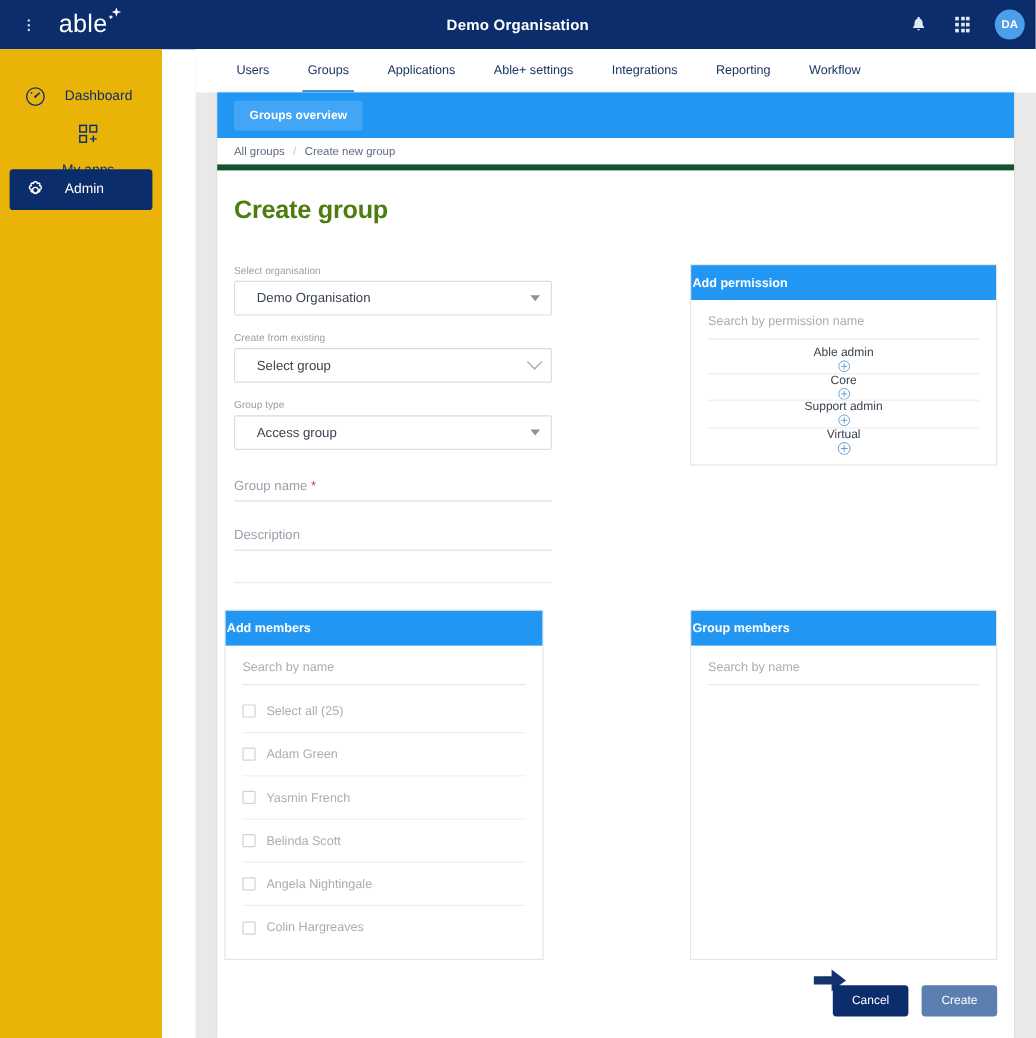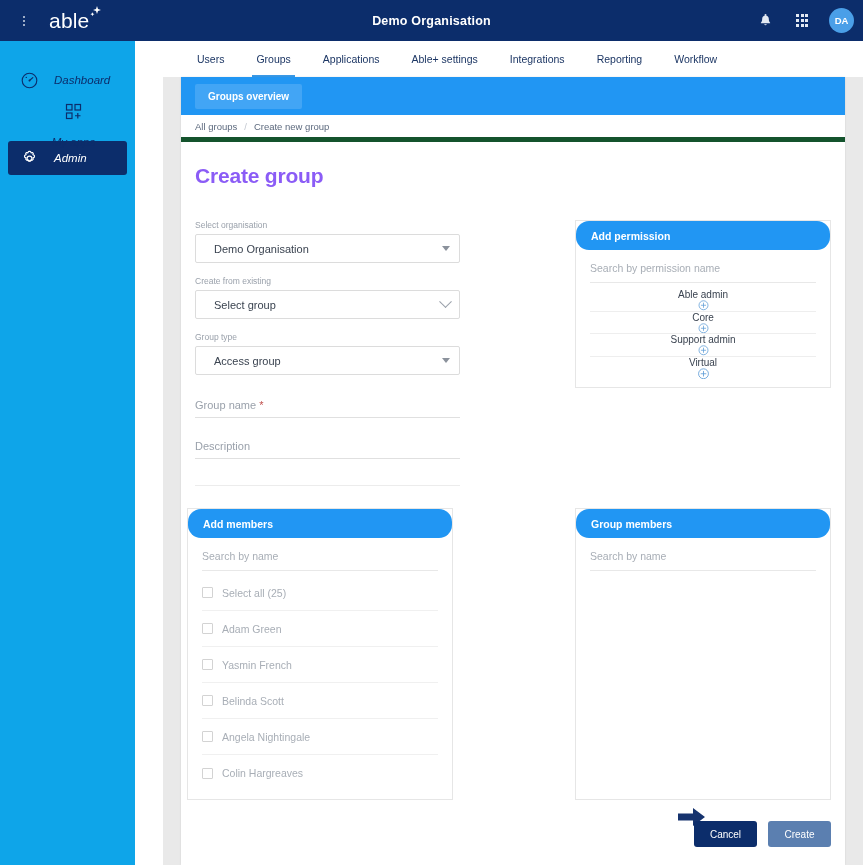--- a/index.html
+++ b/index.html
@@ -49,22 +49,21 @@
     background: #4a9fe8; color: #fff;
     font-size: 9.5px; font-weight: bold;
     display: flex; align-items: center; justify-content: center;
     cursor: pointer;
   }
 
   
   .sidebar {
     position: absolute; top: 41px; left: 0;
     width: 135px; height: 824px;
-    background: #0ea5e9;
-    font-style: italic;
+    background: #eab308;
   }
   .side-item {
     height: 34px; margin: 0 8px;
     display: flex; align-items: center; gap: 15px;
     padding-left: 12px;
     color: #0c2d6b; font-size: 11.5px;
     border-radius: 3px; cursor: pointer;
   }
   .side-item.first { margin-top: 22px; }
   .side-item.mid { margin-top: 5px; flex-direction: column; }
@@ -109,21 +108,21 @@
   }
   .crumbs {
     height: 27px; display: flex; align-items: center; gap: 7px;
     padding-left: 14px; font-size: 9.5px; color: #5d6a7e;
     border-bottom: 5px solid #14532d;
   }
   .crumbs .sep { color: #c3c8d0; }
   .crumbs a { color: #5d6a7e; text-decoration: none; cursor: pointer; }
 
   .page-title {
-    font-size: 21px; font-weight: bold; color: #8b5cf6;
+    font-size: 21px; font-weight: bold; color: #4d7c0f;
     padding: 22px 0 0 14px; letter-spacing: -.2px;
   }
 
   .body-grid { position: relative; padding: 0 14px; }
 
   
   .form-col { position: absolute; left: 14px; top: 32px; width: 265px; }
   .fl { font-size: 8.5px; color: #9aa1ab; margin-bottom: 4px; display:block; }
   .sel {
     width: 100%; height: 29px; border: 1px solid #dcdcdc;
@@ -140,21 +139,21 @@
     padding-bottom: 6px; font-size: 11px; color: #9aa1ab;
   }
   .req { color: #c0504d; }
   .rule { width: 100%; border-bottom: 1px solid #ececec; margin-top: 26px; }
 
   
   .panel { background: #ffffff; border: 1px solid #e6e6e6; }
   .panel-h {
     height: 29px; background: #2196f3; color: #ffffff;
     font-size: 10.5px; font-weight: bold;
-    display: flex; align-items: center; padding-left: 15px; border-radius: 13px;
+    display: flex; align-items: center; padding-left: 1px;
   }
   .panel-search {
     font-size: 10.5px; color: #a8aeb6;
     margin: 12px 14px 0 14px; padding-bottom: 8px;
     border-bottom: 1px solid #e8e8e8; cursor: text;
   }
   .prow {
     height: 22.5px; margin: 0 14px;
     display: flex; align-items: center;
     border-bottom: 1px solid #eeeeee;

